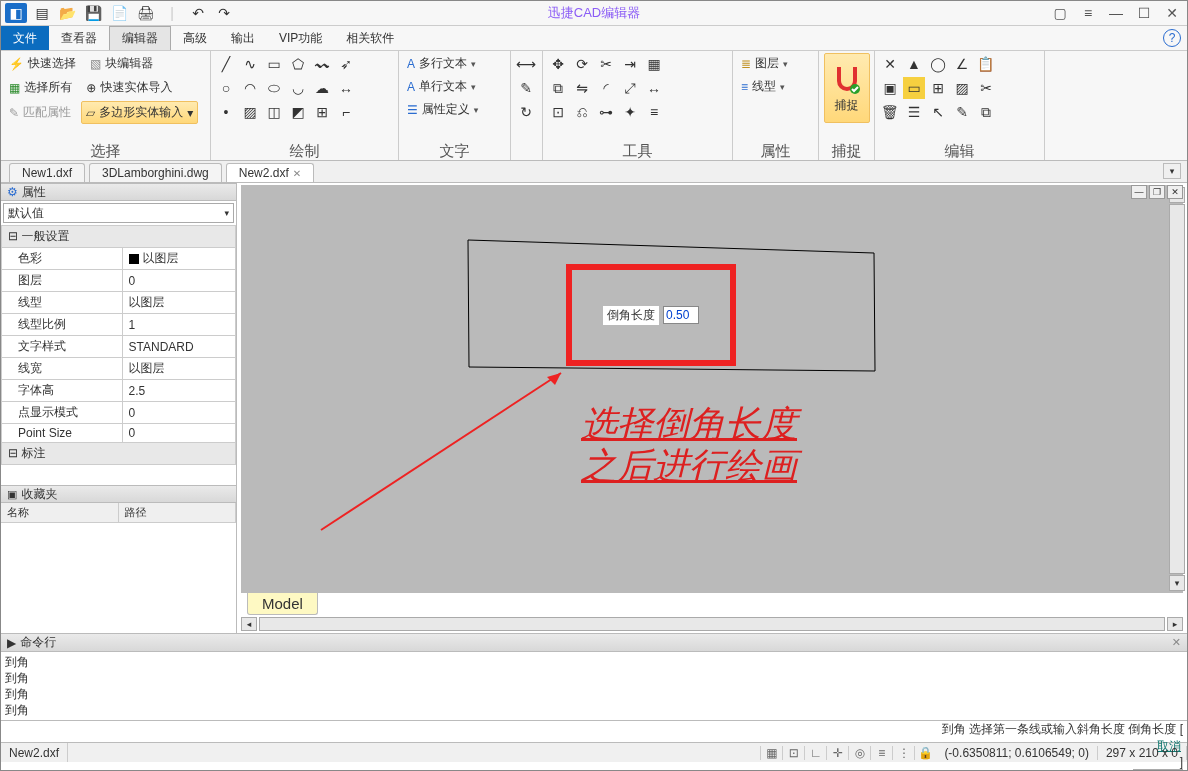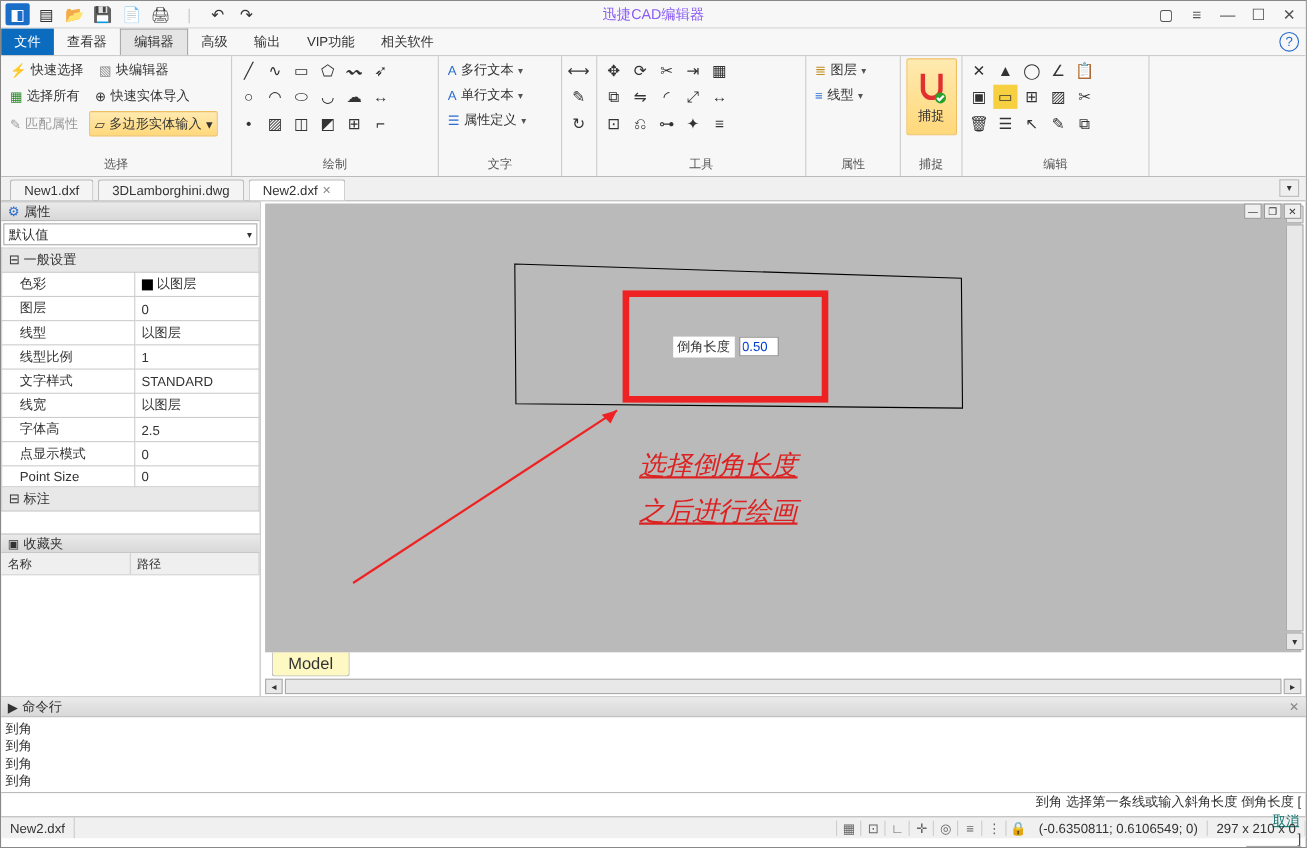--- a/index.html
+++ b/index.html
@@ -11,21 +11,21 @@
 .titlebar .wincontrols { position: absolute; right: 4px; display: flex; gap: 6px; }
 .titlebar .winbtn { width: 22px; height: 20px; display: flex; align-items: center; justify-content: center; font-size: 14px; color: #555; }
 .menubar { height: 25px; background: #f7f7f7; display: flex; align-items: stretch; border-bottom: 1px solid #ccc; position: relative; }
 .menu-item { padding: 0 12px; display: flex; align-items: center; font-size: 12px; color: #333; }
 .menu-item.active-file { background: #0b6cbf; color: #fff; }
 .menu-item.active-tab { background: #e5e5e5; border-top: 1px solid #aaa; border-left: 1px solid #aaa; border-right: 1px solid #aaa; }
 .help-icon { position: absolute; right: 6px; top: 3px; color: #2a6cd0; width: 18px; height: 18px; border: 1px solid #2a6cd0; border-radius: 9px; text-align: center; line-height: 16px; font-size: 12px; }
 .ribbon { height: 110px; background: #f7f7f7; border-bottom: 1px solid #bbb; display: flex; overflow: hidden; }
 .ribbon-group { border-right: 1px solid #ccc; display: flex; flex-direction: column; padding: 2px 4px 0 4px; height: 100%; }
 .ribbon-group .body { flex: 1; display: flex; gap: 2px; align-items: flex-start; }
-.ribbon-group .label { height: 18px; text-align: center; font-size: 11px; color: #555; }
+.ribbon-group .label { height: 18px; text-align: center; font-size: 15px; color: #555; }
 .rb { width: 22px; height: 22px; border: 1px solid transparent; background: transparent; display: inline-flex; align-items: center; justify-content: center; font-size: 14px; }
 .grid3 { display: grid; grid-template-columns: repeat(6, 22px); grid-auto-rows: 22px; gap: 2px; }
 .grid3.cols5 { grid-template-columns: repeat(5, 22px); }
 .col-btn { display: flex; align-items: center; padding: 2px 4px; gap: 4px; }
 .col-btn .caret { font-size: 9px; color: #555; }
 .big-btn { width: 46px; height: 70px; border: 1px solid #f0c060; background: linear-gradient(#ffeab0, #ffd87a); display: flex; flex-direction: column; align-items: center; justify-content: center; gap: 2px; border-radius: 2px; }
 .big-btn .icon { width: 32px; height: 32px; display: flex; align-items: center; justify-content: center; }
 .opt-row { display: flex; align-items: center; gap: 4px; padding: 2px 4px; font-size: 12px; }
 .opt-row.sel { background: linear-gradient(#ffeab0, #ffd87a); border: 1px solid #f0c060; border-radius: 2px; }
 
@@ -70,24 +70,24 @@
 .cmd-log .line { line-height: 16px; }
 .cmd-input-row { height: 22px; display: flex; align-items: flex-end; border-top: 1px solid #bbb; padding: 0 4px; font-size: 11px; flex-direction: column; }
 .cmd-input-row .link { color: #0f766e; text-decoration: underline; margin: 0 2px; }
 .cmd-input-row input { border: 1px solid #aaa; width: 50px; height: 16px; font-size: 11px; padding: 0 2px; margin-left: 4px; }
 
 .status-bar { height: 20px; background: #f0f0f0; border-top: 1px solid #bbb; display: flex; align-items: center; font-size: 11px; }
 .status-bar .cell { padding: 0 8px; border-right: 1px solid #ccc; height: 100%; display: flex; align-items: center; }
 .status-bar .right { margin-left: auto; display: flex; }
 .status-bar .tool { width: 22px; text-align: center; border-left: 1px solid #ccc; height: 100%; display: flex; align-items: center; justify-content: center; color: #666; }
 
-.red-box { position: absolute; border: 6px solid #e22; left: 325px; top: 79px; width: 187px; height: 102px; display: flex; align-items: center; justify-content: center; gap: 4px; }
+.red-box { position: absolute; border: 6px solid #e22; left: 325px; top: 79px; width: 170px; height: 102px; display: flex; align-items: center; justify-content: center; gap: 4px; }
 .red-box .lbl { background: #fff; padding: 1px 4px; font-size: 12px; }
 .red-box input { width: 36px; border: 1px solid #888; background: #fff; color: #0040d0; font-size: 12px; padding: 1px 2px; }
-.anno-text { position: absolute; left: 340px; top: 218px; color: #dd2020; font-style: italic; font-family: KaiTi, serif; font-size: 24px; text-decoration: underline; line-height: 42px; }
+.anno-text { position: absolute; left: 340px; top: 218px; color: #dd2020; font-style: italic; font-family: KaiTi, serif; font-size: 36px; text-decoration: underline; line-height: 42px; }
 </style>
 </head>
 <body>
 
 <div class="titlebar">
   <div class="qat">
     <div class="qat-btn" style="background:#1a6ec8;color:#fff;border-radius:2px;">◧</div>
     <div class="qat-btn">▤</div>
     <div class="qat-btn">📂</div>
     <div class="qat-btn">💾</div>

